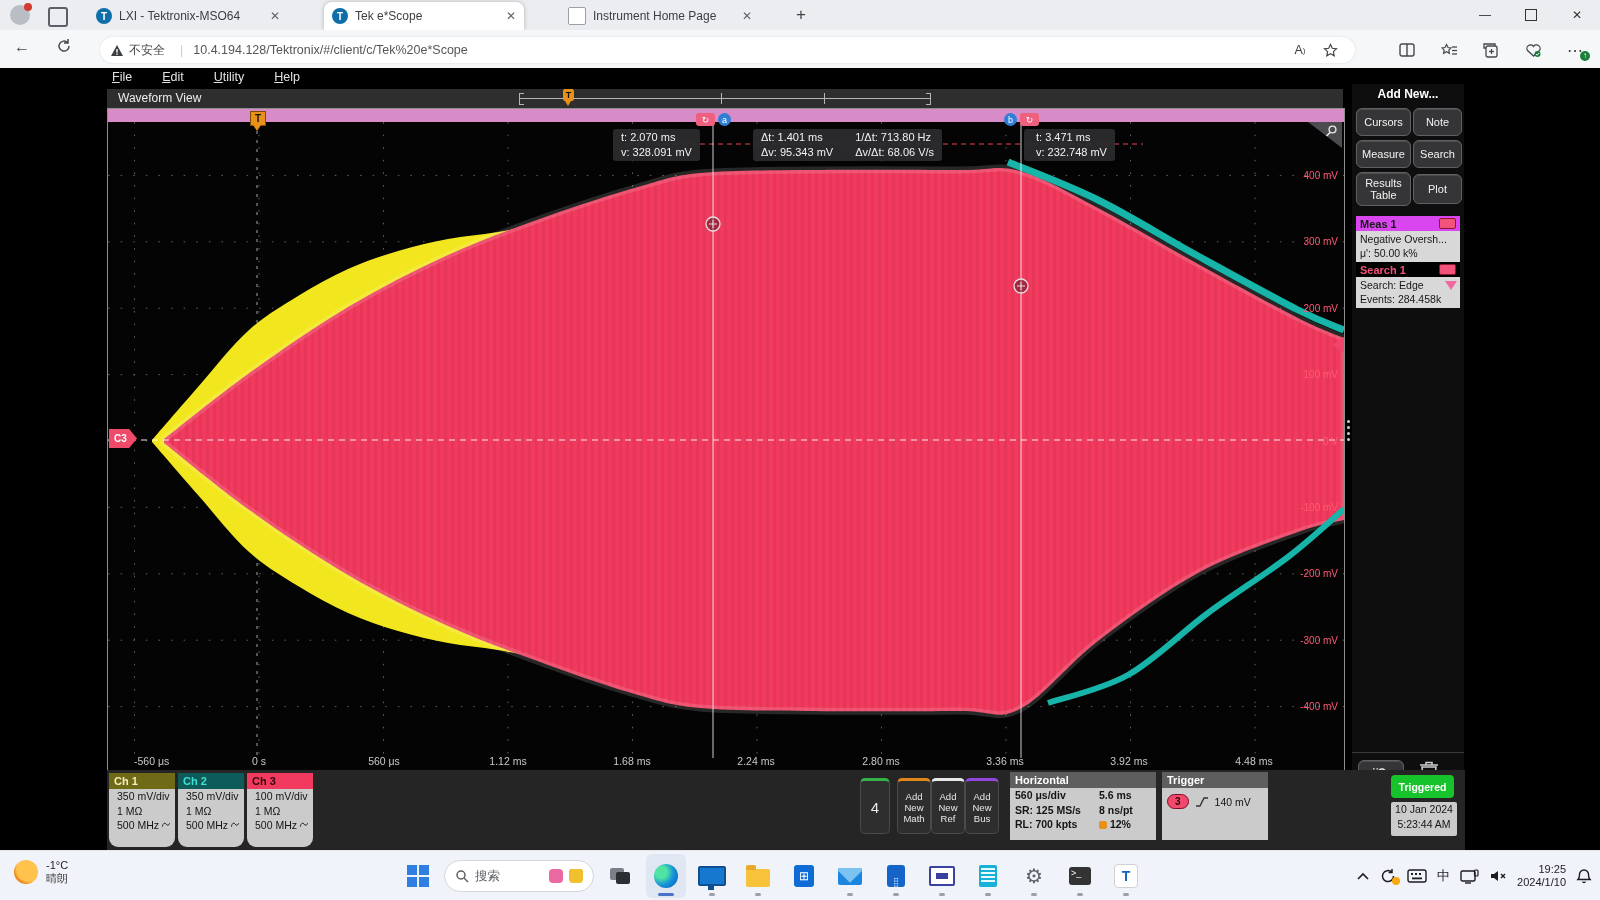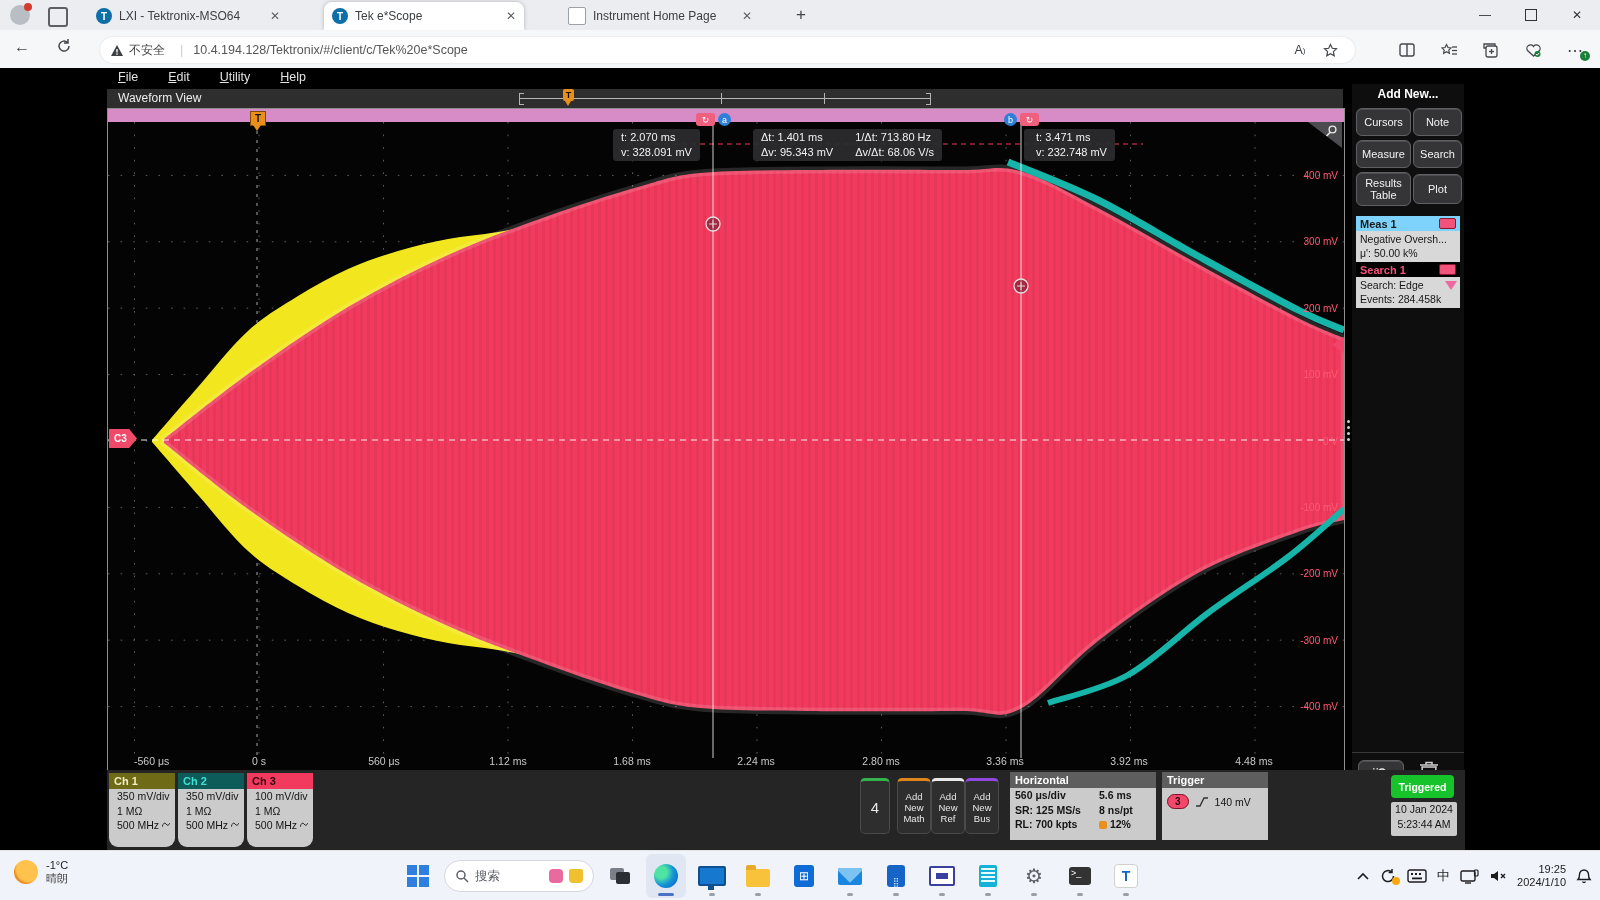--- a/index.html
+++ b/index.html
@@ -24,21 +24,21 @@
   .addrbar{position:absolute;left:0;top:30px;width:1600px;height:38px;background:#f6f7f9;border-bottom:1px solid #e1e3e6;}
   .navbtn{position:absolute;top:8px;color:#45484d;font-size:16px;}
   .urlpill{position:absolute;left:100px;top:7px;width:1255px;height:26px;background:#fff;border-radius:14px;
            display:flex;align-items:center;padding:0 10px;box-sizing:border-box;color:#555;font-size:12.5px;box-shadow:0 0 2px rgba(0,0,0,.15);}
   .urlpill .warn{color:#444;margin-right:5px;font-size:12px;}
   .urlpill .sep{color:#ccc;margin:0 10px;}
   .addr-ic{display:flex;align-items:center;justify-content:center;width:30px;height:26px;color:#3c4043;}
   svg.ic{display:block;}
   
   .app{position:absolute;left:0;top:68px;width:1600px;height:782px;background:#000;}
-  .menubar{position:absolute;left:118px;top:2px;display:flex;}
+  .menubar{position:absolute;left:112px;top:2px;display:flex;}
   .menu-item{color:#e3e3e3;font-size:12.5px;margin-right:30px;}
   .menu-item::first-letter{text-decoration:underline;}
   .wvbar{position:absolute;left:107px;top:21px;width:1236px;height:19px;background:#2e2e2e;color:#ededed;font-size:12px;}
   .wv-label{position:absolute;left:11px;top:2px;}
   .ruler{position:absolute;left:412px;top:0;width:412px;height:19px;}
   .ruler .line{position:absolute;left:0;top:9px;width:100%;height:1px;background:#b5b5b5;}
   .ruler .cap{position:absolute;top:4px;width:4px;height:10px;border-top:1px solid #b5b5b5;border-bottom:1px solid #b5b5b5;}
   .ruler .tick{position:absolute;top:4px;width:1px;height:11px;background:#b5b5b5;}
   .ruler .tmark{position:absolute;left:44px;top:0px;width:11px;height:12px;background:#e8901a;color:#111;
                 font-size:9px;font-weight:bold;text-align:center;line-height:12px;border-radius:2px;}
@@ -357,21 +357,21 @@
     <div class="rpanel">
       <div class="rp-title">Add New...</div>
       <div class="dkbtn" style="left:4px;top:24px;width:53px;height:26px;">Cursors</div>
       <div class="dkbtn" style="left:61px;top:24px;width:47px;height:26px;">Note</div>
       <div class="dkbtn" style="left:4px;top:56px;width:53px;height:26px;">Measure</div>
       <div class="dkbtn" style="left:61px;top:56px;width:47px;height:26px;">Search</div>
       <div class="dkbtn" style="left:4px;top:88px;width:53px;height:32px;white-space:pre-line;">Results Table</div>
       <div class="dkbtn" style="left:61px;top:90px;width:47px;height:28px;">Plot</div>
 
       <div class="mcard" style="top:132px;">
-        <div class="mhdr" style="background:#7dd3fc;color:#1a1a1a;">
+        <div class="mhdr" style="background:#d946ef;color:#1a1a1a;">
           <span>Meas 1</span>
           <span class="pinkic"></span>
         </div>
         <div class="mbody">
           <div>Negative Oversh...</div>
           <div>μ': 50.00 k%</div>
         </div>
       </div>
       <div class="mcard" style="top:178px;">
         <div class="mhdr" style="background:#000;color:#f2537a;">

